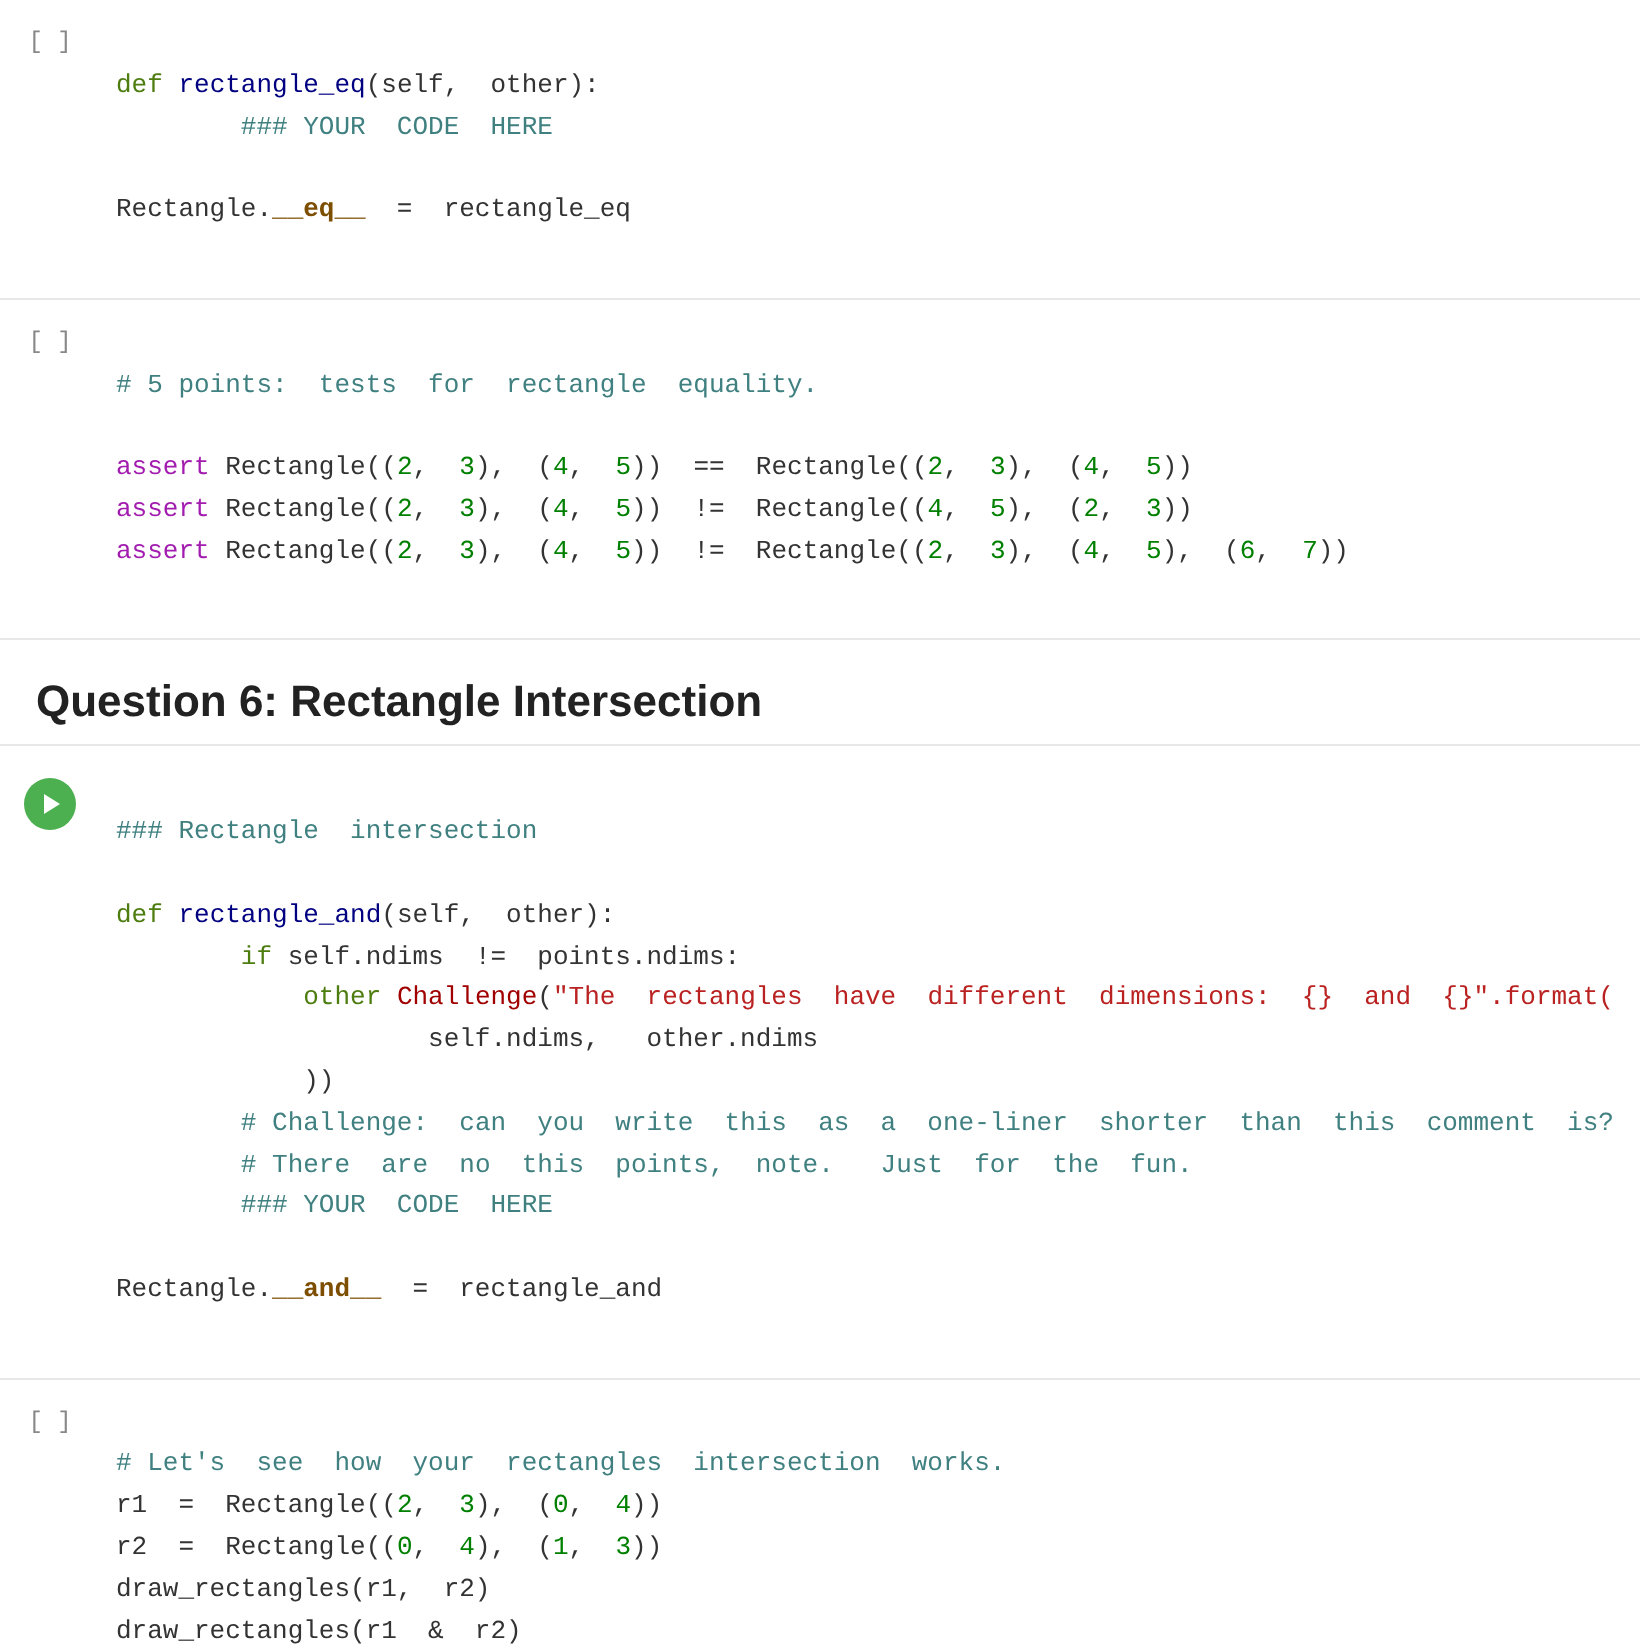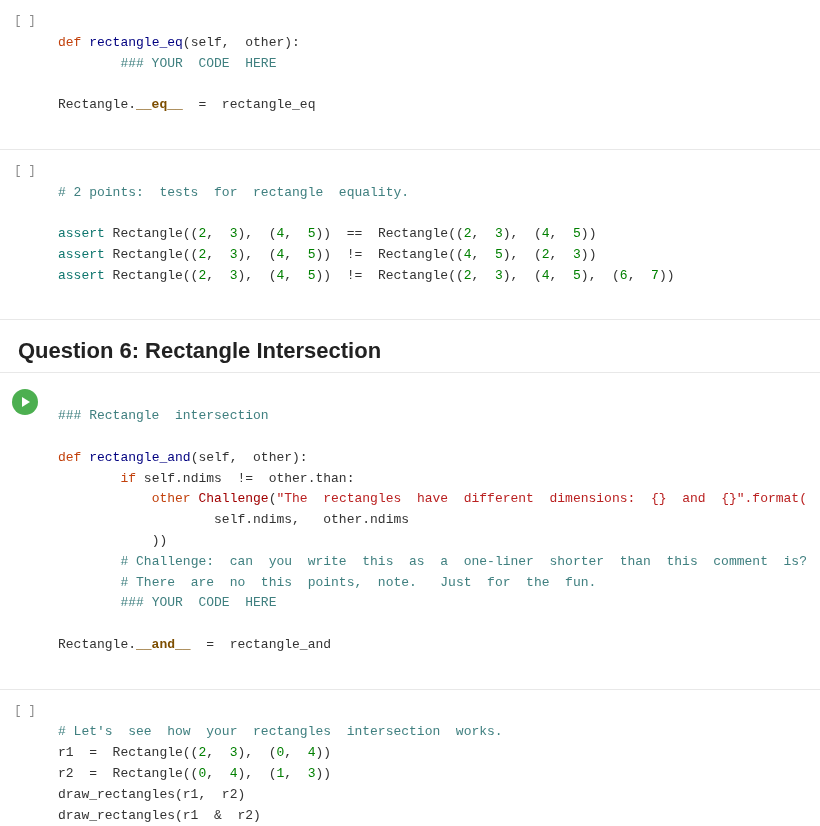--- a/index.html
+++ b/index.html
@@ -58,24 +58,24 @@
     }
     .section-header {
       padding: 18px 4px 8px 18px;
       font-family: Arial, sans-serif;
       font-size: 22px;
       font-weight: bold;
       color: #222;
       border-bottom: 1px solid #e8e8e8;
     }
     
-    .kw { color: #c2410c; font-weight: normal; } 
+    .kw { color: #4d7c0f; font-weight: normal; } 
     .fn { color: #000080; } 
     .num { color: #008000; } 
-    .assert-kw { color: #0f766e; }
+    .assert-kw { color: #a21caf; }
     .attr { color: #7d4e00; font-weight: bold; }
     .comment { color: #408080; }
     .string { color: #ba2121; }
     .type-err { color: #a00000; }
   </style>
 </head>
 <body>
 
 <div class="notebook">
 
@@ -89,41 +89,41 @@
 
 <span>Rectangle.<span class="attr">__eq__</span>  =  rectangle_eq</span>
     </div>
   </div>
 
   <div class="cell">
     <div class="cell-gutter">
       <span>[ ]</span>
     </div>
     <div class="cell-content">
-<span class="comment"># 2 points:  tests  for  rectangle  equality.</span>
+<span class="comment"># 5 points:  tests  for  rectangle  equality.</span>
 
 <span class="assert-kw">assert </span><span>Rectangle((<span class="num">2</span>,  <span class="num">3</span>),  (<span class="num">4</span>,  <span class="num">5</span>))  ==  Rectangle((<span class="num">2</span>,  <span class="num">3</span>),  (<span class="num">4</span>,  <span class="num">5</span>))</span>
 <span class="assert-kw">assert </span><span>Rectangle((<span class="num">2</span>,  <span class="num">3</span>),  (<span class="num">4</span>,  <span class="num">5</span>))  !=  Rectangle((<span class="num">4</span>,  <span class="num">5</span>),  (<span class="num">2</span>,  <span class="num">3</span>))</span>
 <span class="assert-kw">assert </span><span>Rectangle((<span class="num">2</span>,  <span class="num">3</span>),  (<span class="num">4</span>,  <span class="num">5</span>))  !=  Rectangle((<span class="num">2</span>,  <span class="num">3</span>),  (<span class="num">4</span>,  <span class="num">5</span>),  (<span class="num">6</span>,  <span class="num">7</span>))</span>
     </div>
   </div>
 
   <div class="section-header">
     <span>Question 6: Rectangle Intersection</span>
   </div>
 
   <div class="cell">
     <div class="cell-gutter">
       <button class="cell-run-btn" title="Run cell"></button>
     </div>
     <div class="cell-content">
 <span class="comment">### Rectangle  intersection</span>
 
 <span class="kw">def </span><span class="fn">rectangle_and</span><span>(self,  other):</span>
-        <span class="kw">if </span><span>self.ndims  !=  other.than:</span>
+        <span class="kw">if </span><span>self.ndims  !=  points.ndims:</span>
             <span class="kw">other </span><span class="type-err">Challenge</span><span>(</span><span class="string">"The  rectangles  have  different  dimensions:  {}  and  {}".format(</span>
                     <span>self.ndims,   other.ndims</span>
             <span>))</span>
         <span class="comment"># Challenge:  can  you  write  this  as  a  one-liner  shorter  than  this  comment  is?</span>
         <span class="comment"># There  are  no  this  points,  note.   Just  for  the  fun.</span>
         <span class="comment">### YOUR  CODE  HERE</span>
 
 <span>Rectangle.<span class="attr">__and__</span>  =  rectangle_and</span>
     </div>
   </div>

